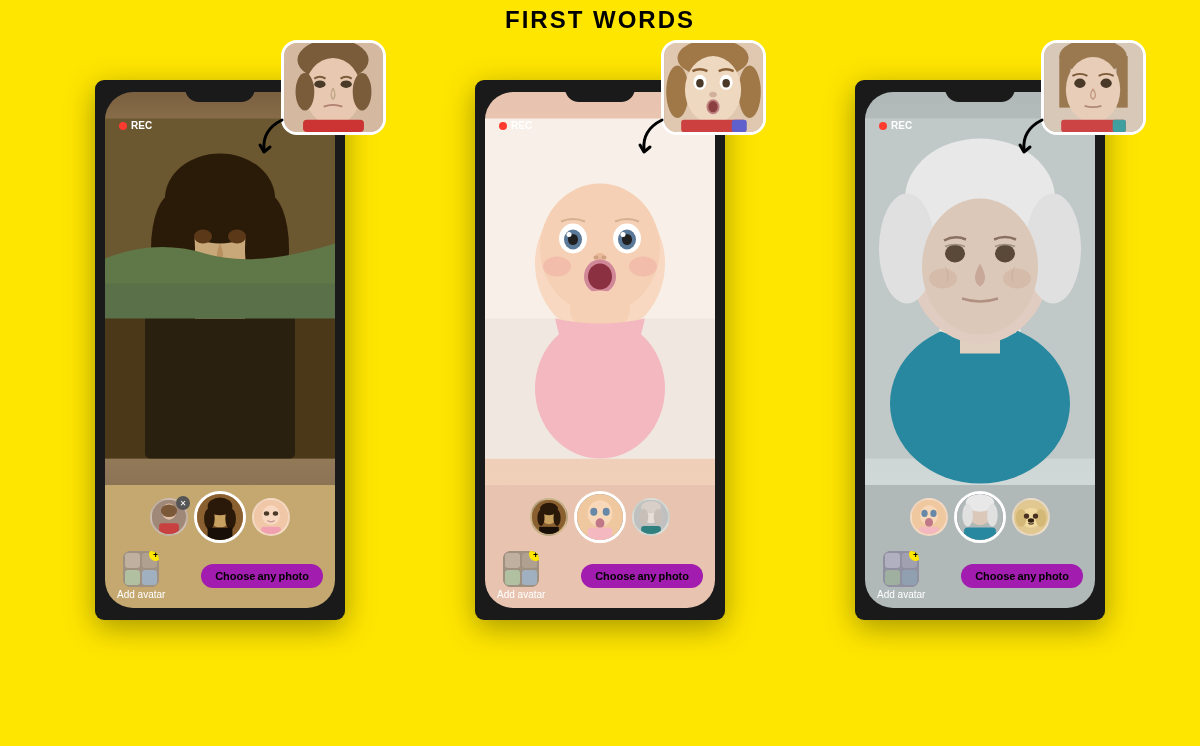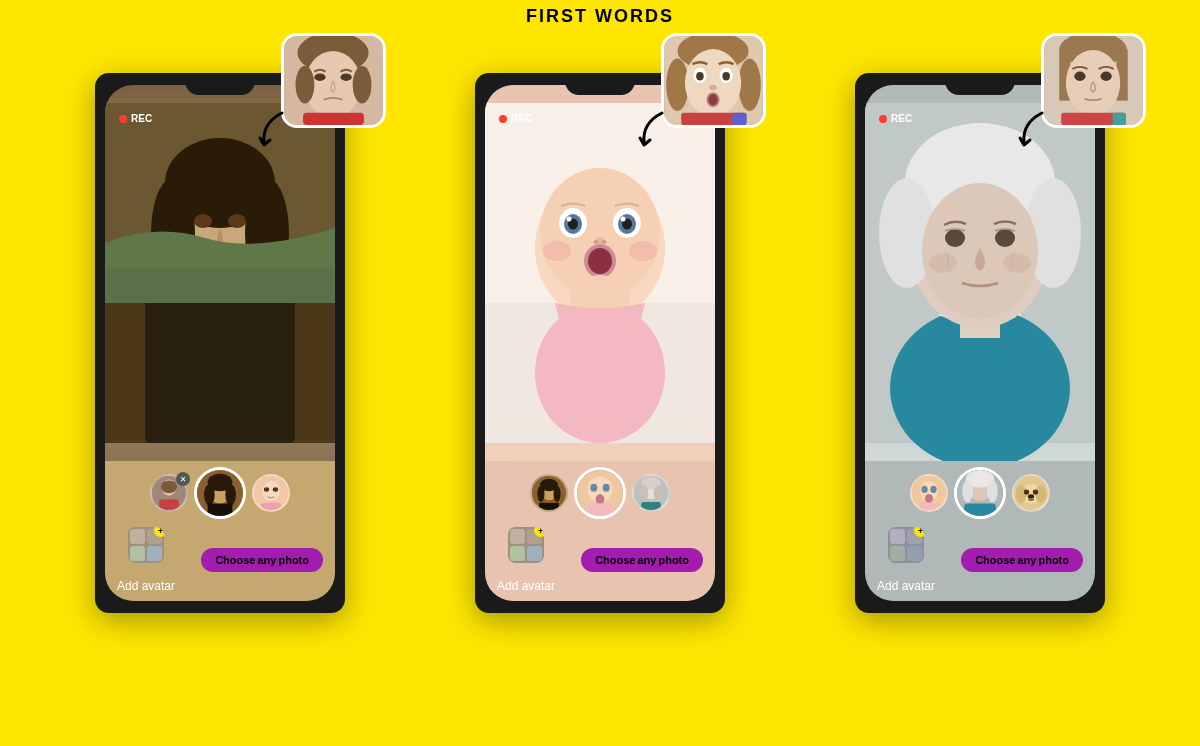--- a/index.html
+++ b/index.html
@@ -9,21 +9,21 @@
       height: 746px;
       background-color: #FFE600;
       font-family: -apple-system, BlinkMacSystemFont, 'Helvetica Neue', Arial, sans-serif;
       overflow: hidden;
       display: flex;
       flex-direction: column;
       align-items: center;
     }
 
     .page-title {
-      font-size: 18px;
+      font-size: 24px;
       font-weight: 900;
       color: #000;
       text-align: left;
       padding-top: 6px;
       letter-spacing: 2px;
       text-transform: uppercase;
     }
 
     .phones-container {
       display: flex;
@@ -65,21 +65,21 @@
       width: 40px;
       height: 40px;
       z-index: 11;
     }
 
     
     .phone-frame {
       width: 250px;
       height: 540px;
       background: #1a1a1a;
-      border-radius: 14px;
+      border-radius: 9px;
       padding: 12px 10px;
       position: relative;
       box-shadow: 0 8px 30px rgba(0,0,0,0.35);
       margin-top: 40px;
     }
 
     .phone-screen {
       width: 100%;
       height: 100%;
       border-radius: 28px;
@@ -215,24 +215,23 @@
       background: #FFE600;
       border-radius: 50%;
       display: flex;
       align-items: center;
       justify-content: center;
       font-size: 8px;
       font-weight: 900;
     }
 
     .add-avatar-label {
-      font-size: 12px;
+      font-size: 10px;
       color: #fff;
       text-align: left;
-      margin-top: 14px;
     }
 
     .choose-photo-btn {
       background: #a21caf;
       border-radius: 20px;
       padding: 6px 14px;
       font-size: 11px;
       font-weight: 600;
       color: #000;
       display: flex;

